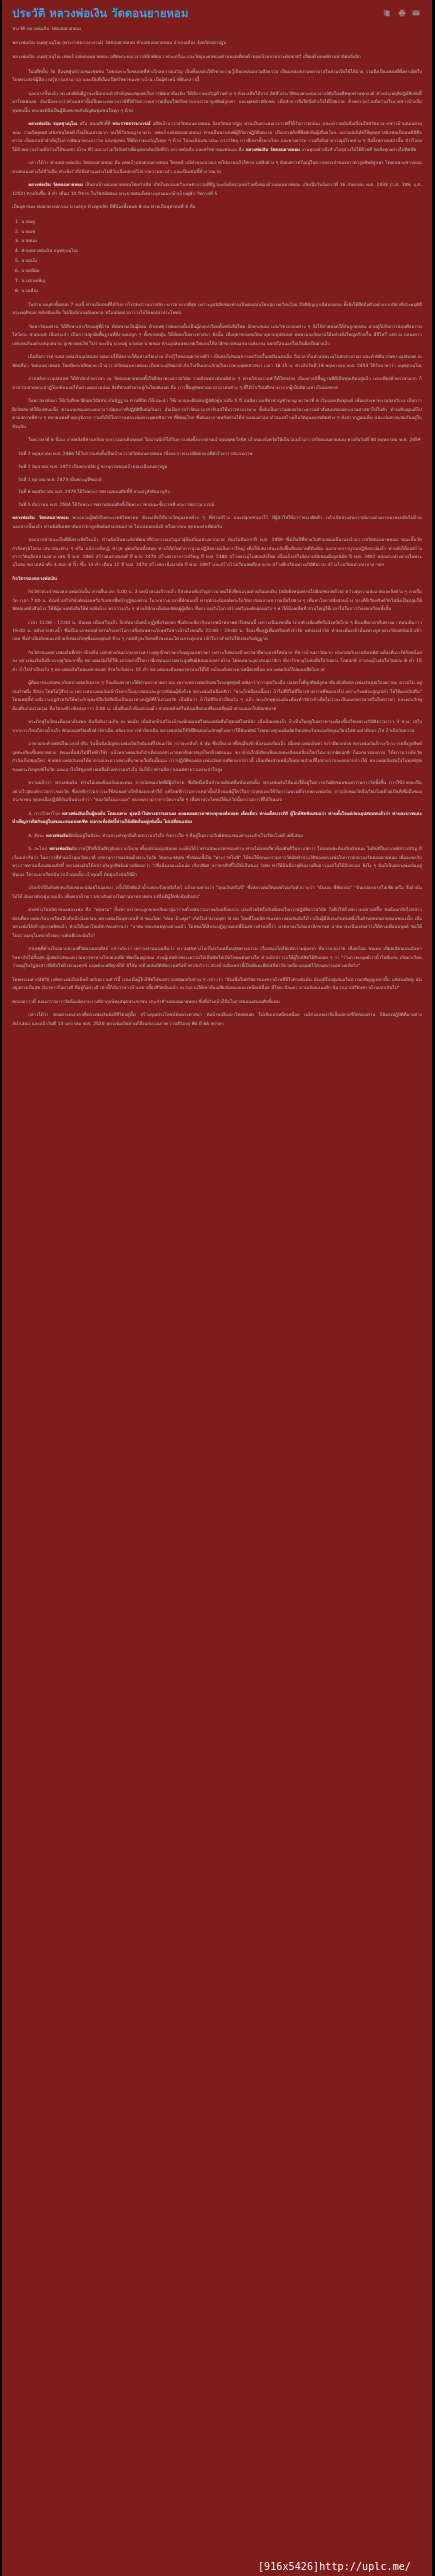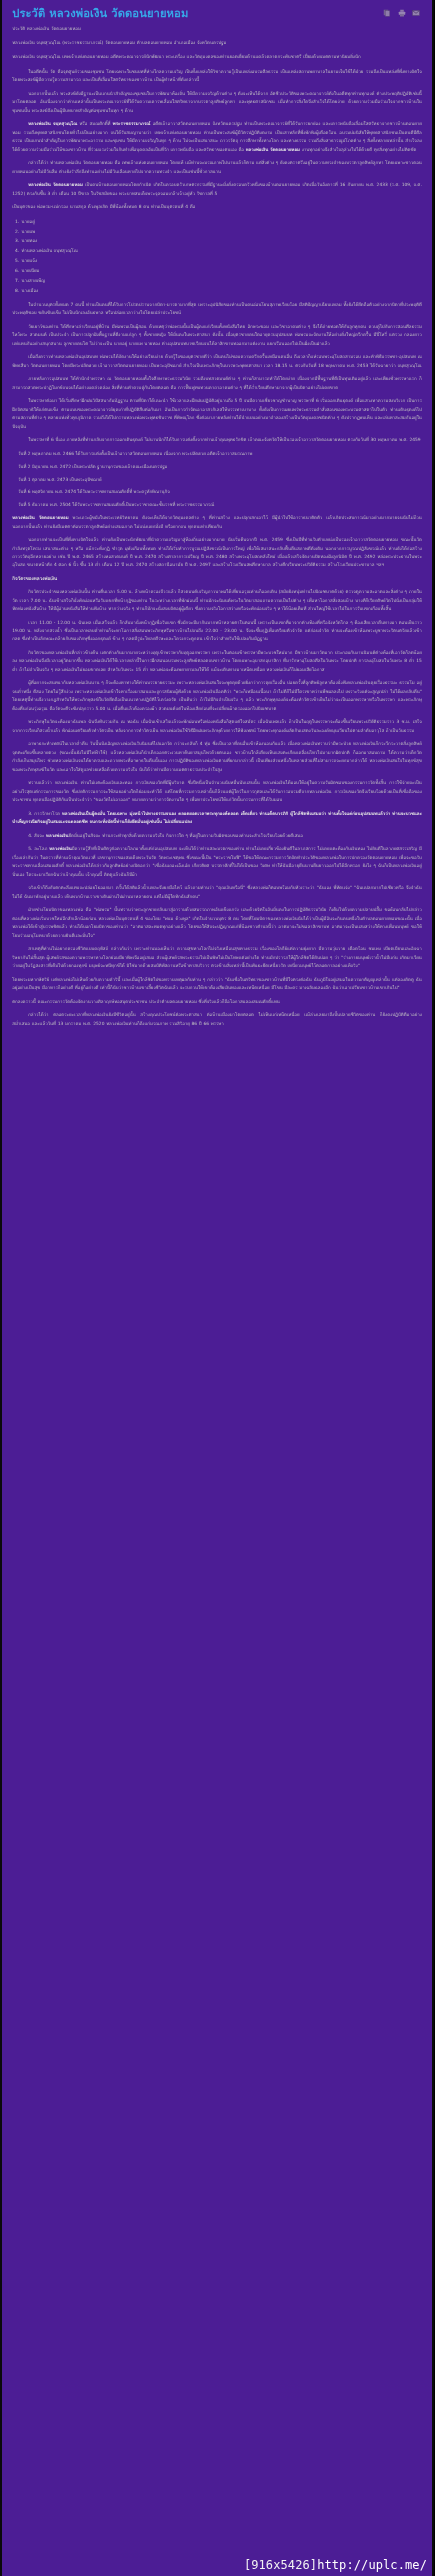--- a/index.html
+++ b/index.html
@@ -13,21 +13,21 @@
     width: 435px;
     min-height: 2576px;
     font-family: "DejaVu Sans", "Liberation Sans", sans-serif;
     color: #c9c9c9;
     position: relative;
   }
 
   .page {
     width: 434px;
     min-height: 2576px;
-    background: #4c1d95;
+    background: #7f1d1d;
     border-left: 2.2px solid #0a0a0a;
     border-right: 2.2px solid #0a0a0a;
     padding: 4.4px 7.3px 0 7.3px;
     position: relative;
   }
 
   
   .doc-header {
     display: flex;
     align-items: flex-start;
@@ -109,24 +109,24 @@
     color: #c4c4c4;
     padding-left: 2.9px;
   }
   ol.name-list li .num { margin-right: 2.2px; }
 
   b, strong { color: #e2e2e2; font-weight: bold; }
 
   
   .footer-watermark {
     position: absolute;
-    right: 5px;
+    right: 21px;
     bottom: 4.4px;
     font-family: "DejaVu Sans Mono", "Liberation Mono", monospace;
-    font-size: 12px;
+    font-size: 10px;
     color: #f2f2f2;
     letter-spacing: 0.1px;
     white-space: nowrap;
   }
   .footer-watermark .dim { color: #ffffff; }
 </style>
 </head>
 <body>
 
 <div class="page">

